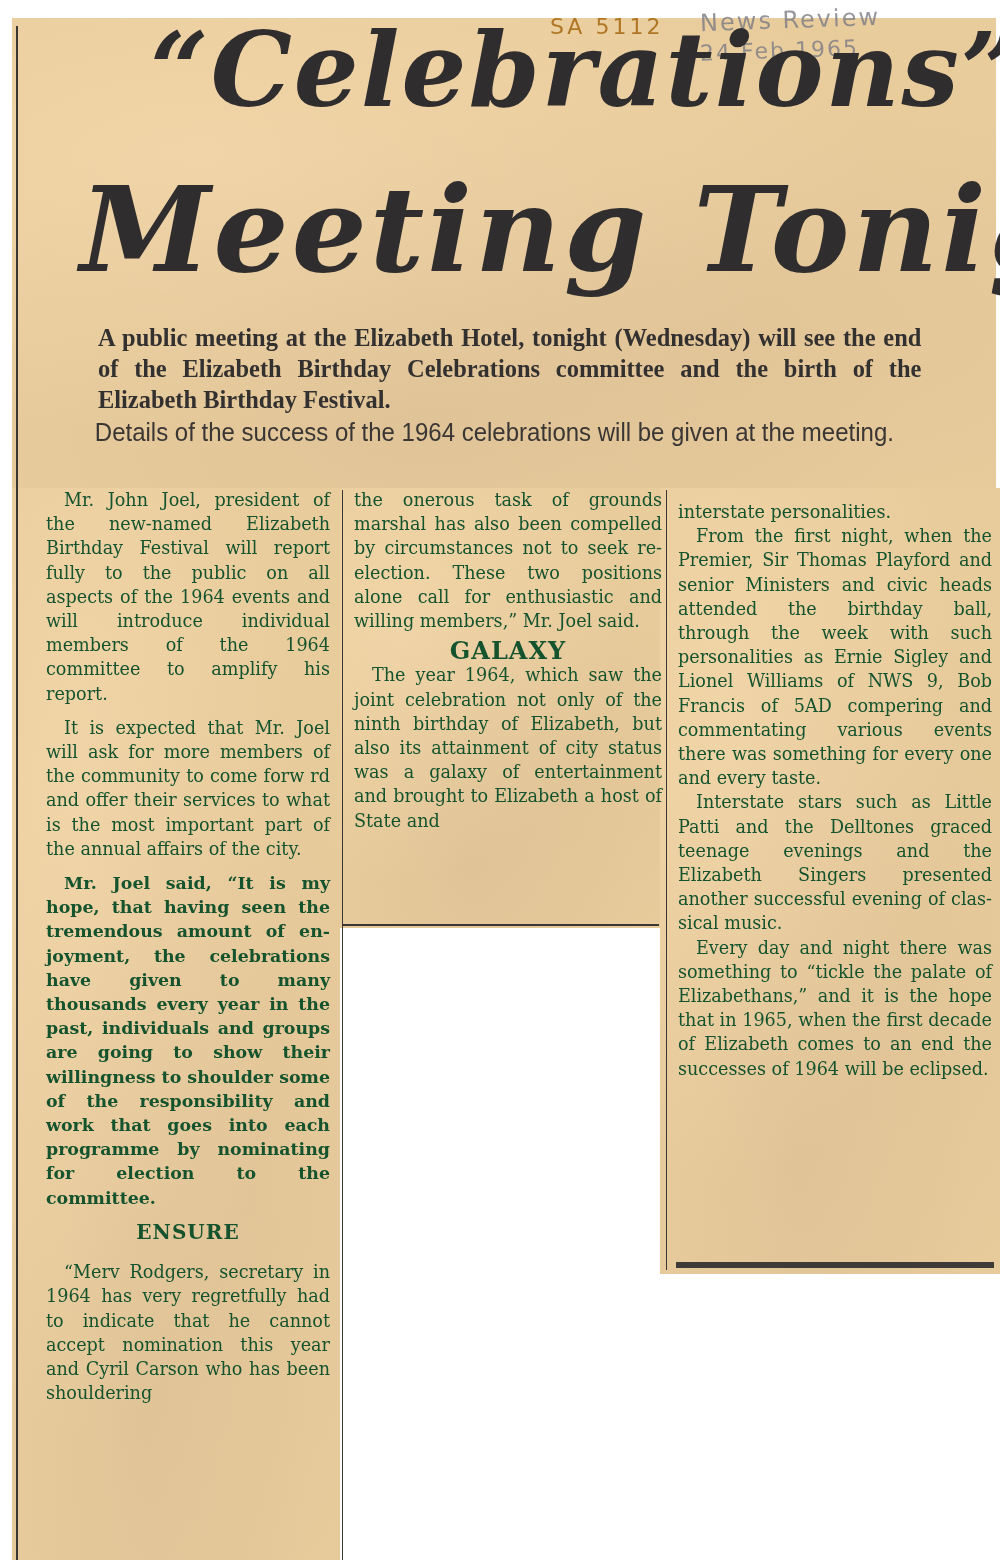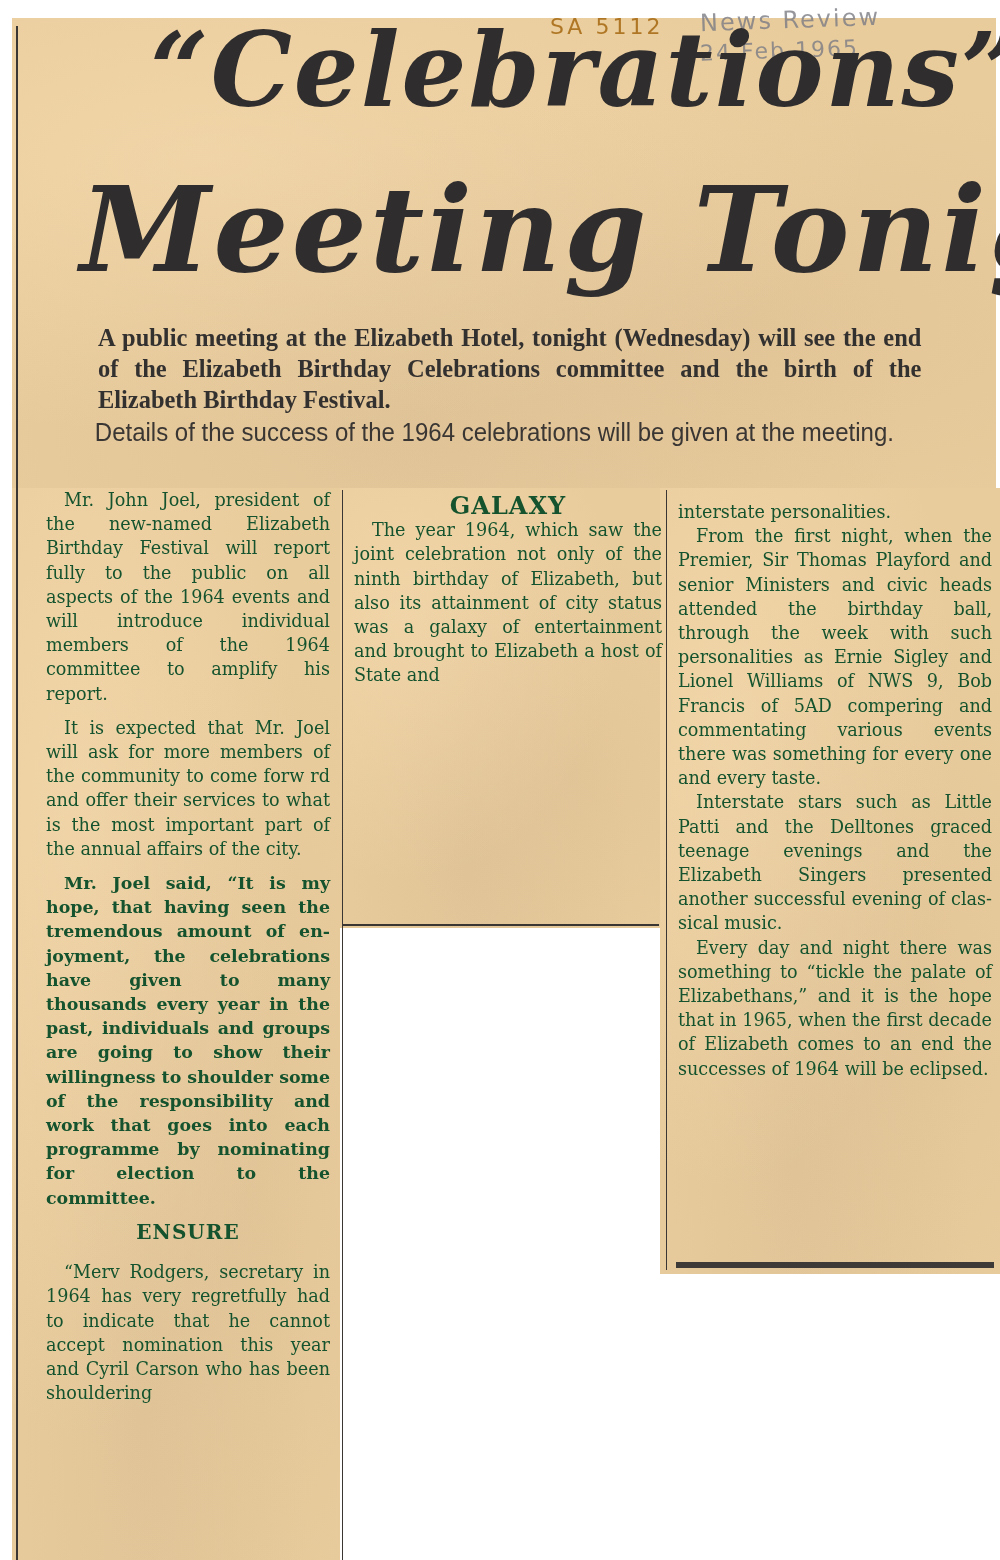--- a/index.html
+++ b/index.html
@@ -203,20 +203,21 @@
 
 <div class="column" id="column-1">
   <p class="indent">Mr. John Joel, president of the new-named Eliza­beth Birthday Festival will report fully to the public on all aspects of the 1964 events and will introduce individual members of the 1964 committee to amplify his report.</p>
   <p class="indent gap">It is expected that Mr. Joel will ask for more members of the community to come forw rd and offer their services to what is the most important part of the annual affairs of the city.</p>
   <p class="indent gap bold">Mr. Joel said, “It is my hope, that having seen the tremendous amount of en­joyment, the celebrations have given to many thousands every year in the past, individuals and groups are going to show their willingness to shoulder some of the responsibility and work that goes into each programme by nominating for election to the committee.</p>
   <p class="subhead subhead-ensure">ENSURE</p>
   <p class="indent">“Merv Rodgers, secretary in 1964 has very regretfully had to indicate that he cannot accept nomination this year and Cyril Carson who has been shouldering</p>
 </div>
 
 <div class="column" id="column-2">
+  <p>the onerous task of grounds marshal has also been compelled by circumstances not to seek re-election. These two positions alone call for enthusiastic and willing members,” Mr. Joel said.</p>
   <p class="subhead">GALAXY</p>
   <p class="indent">The year 1964, which saw the joint celebration not only of the ninth birthday of Elizabeth, but also its attainment of city status was a galaxy of entertain­ment and brought to Eliza­beth a host of State and</p>
 </div>
 
 <div class="column" id="column-3">
   <p>interstate personalities.</p>
   <p class="indent">From the first night, when the Premier, Sir Thomas Playford and senior Ministers and civic heads attended the birth­day ball, through the week with such personalities as Ernie Sigley and Lionel Williams of NWS 9, Bob Francis of 5AD compering and commentating various events there was something for every one and every taste.</p>
   <p class="indent">Interstate stars such as Little Patti and the Dell­tones graced teenage even­ings and the Elizabeth Singers presented another successful evening of clas­sical music.</p>
   <p class="indent">Every day and night there was something to “tickle the palate of Eliza­bethans,” and it is the hope that in 1965, when the first decade of Elizabeth comes to an end the suc­cesses of 1964 will be eclipsed.</p>
 </div>

